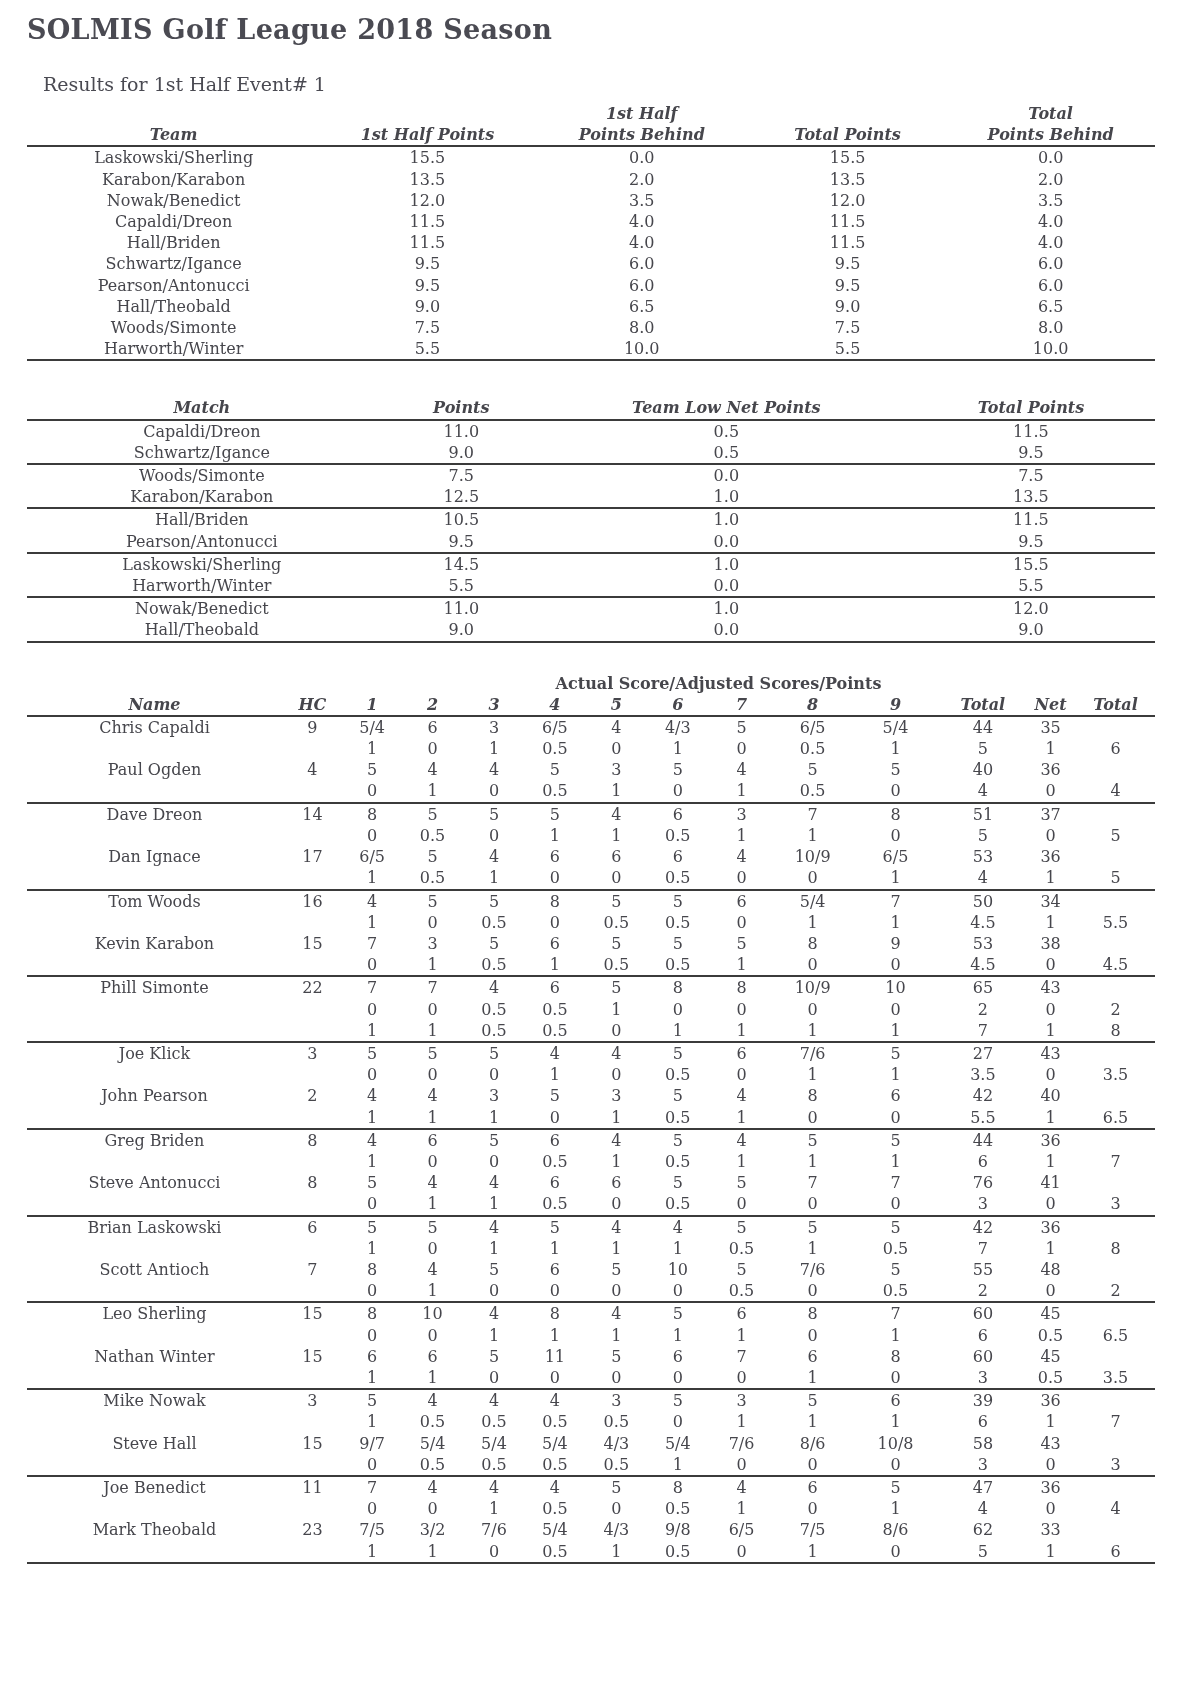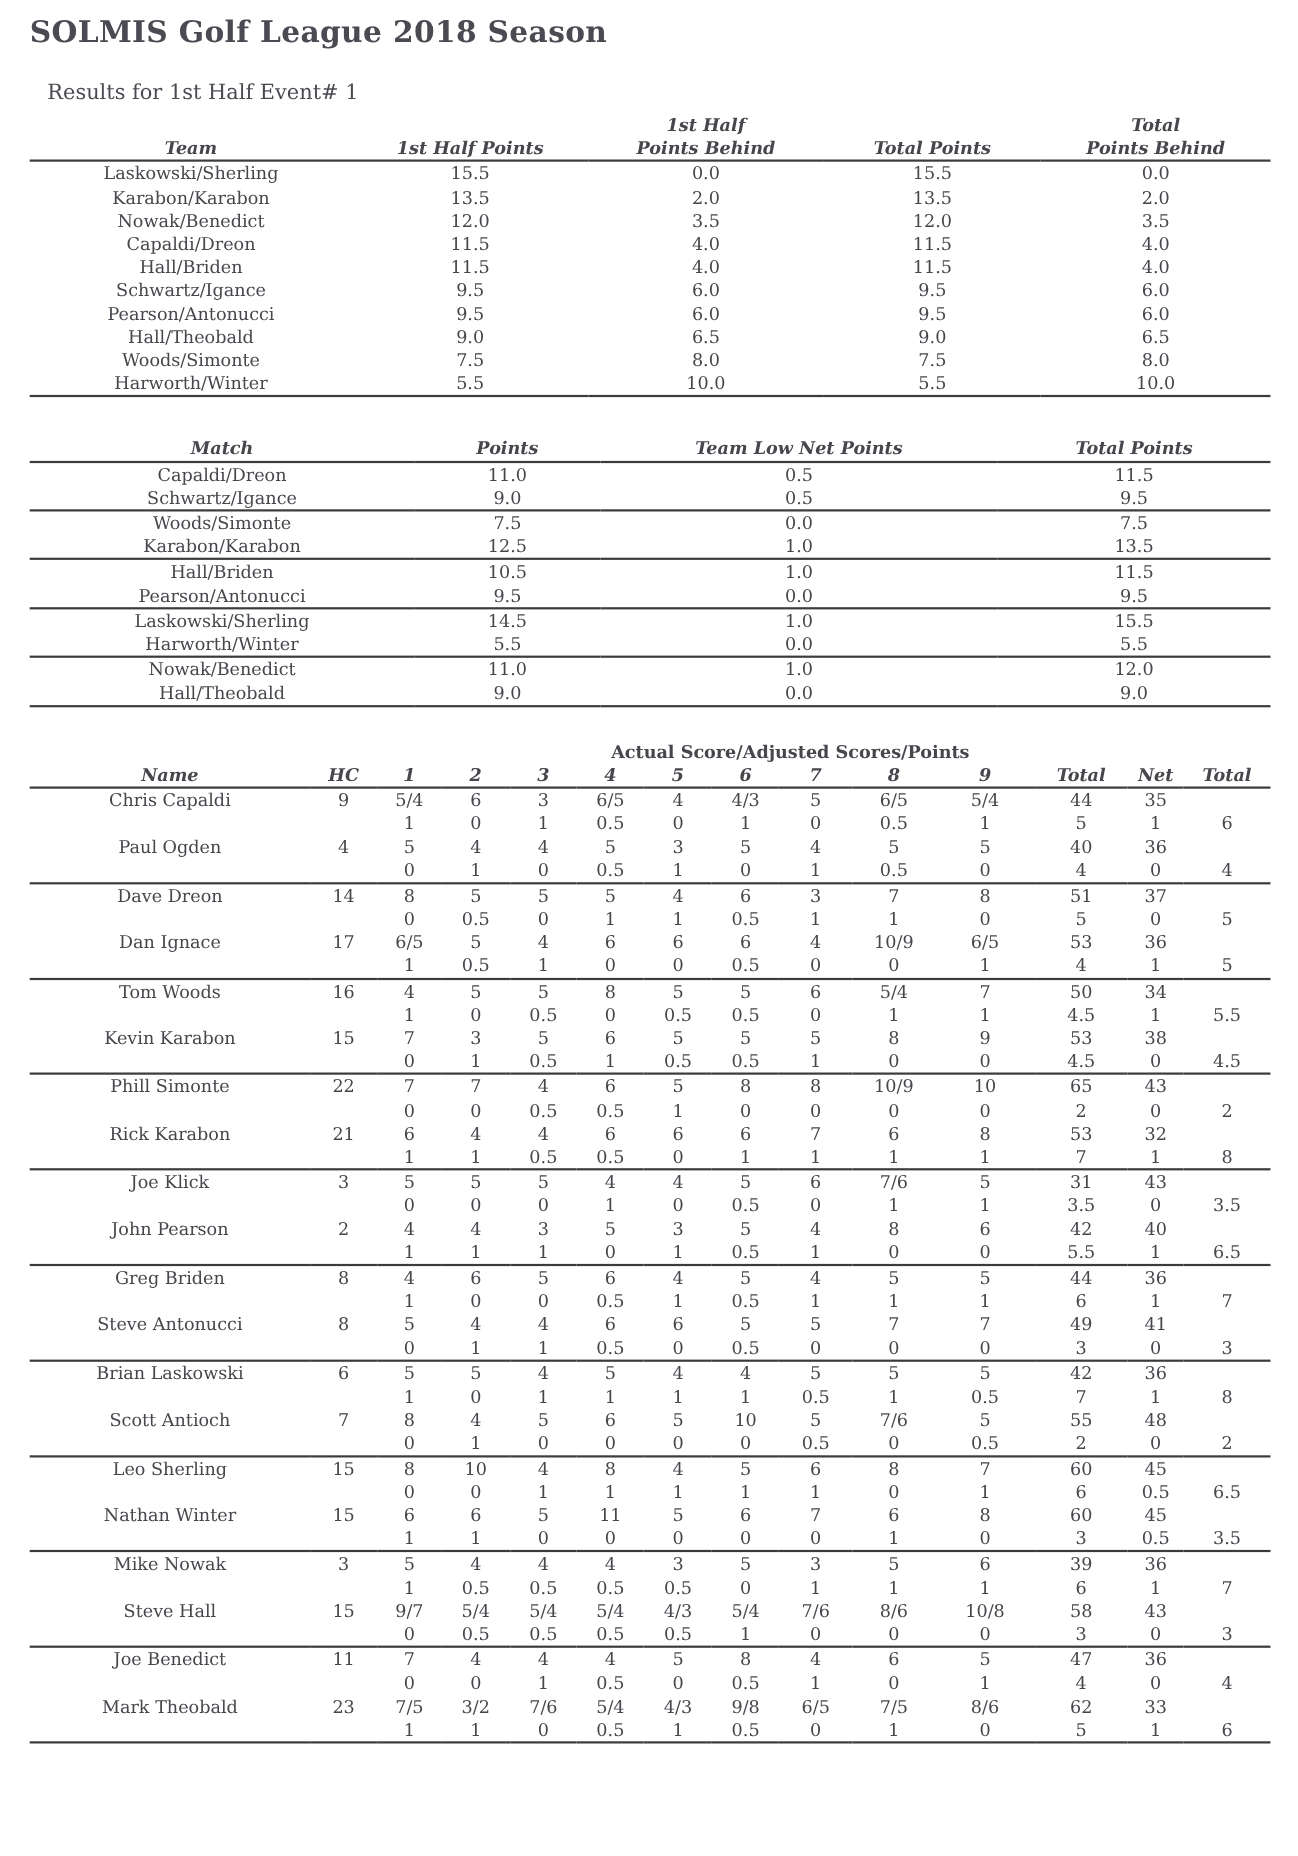--- a/index.html
+++ b/index.html
@@ -523,36 +523,20 @@
     <td>1</td>
     <td>0</td>
     <td>0</td>
     <td>0</td>
     <td>0</td>
     <td>2</td>
     <td>0</td>
     <td>2</td>
   </tr>
 
-  <tr class="data-row score-row">
-    <td class="left">Rick Karabon</td>
-    <td>21</td>
-    <td>6</td>
-    <td>4</td>
-    <td>4</td>
-    <td>6</td>
-    <td>6</td>
-    <td>6</td>
-    <td>7</td>
-    <td>6</td>
-    <td>8</td>
-    <td>53</td>
-    <td>32</td>
-    <td></td>
-  </tr>
   <tr class="data-row points-row pair-end">
     <td></td>
     <td></td>
     <td>1</td>
     <td>1</td>
     <td>0.5</td>
     <td>0.5</td>
     <td>0</td>
     <td>1</td>
     <td>1</td>
@@ -568,21 +552,21 @@
     <td>3</td>
     <td>5</td>
     <td>5</td>
     <td>5</td>
     <td>4</td>
     <td>4</td>
     <td>5</td>
     <td>6</td>
     <td>7/6</td>
     <td>5</td>
-    <td>31</td>
+    <td>27</td>
     <td>43</td>
     <td></td>
   </tr>
   <tr class="data-row points-row">
     <td></td>
     <td></td>
     <td>0</td>
     <td>0</td>
     <td>0</td>
     <td>1</td>
@@ -667,21 +651,21 @@
     <td>8</td>
     <td>5</td>
     <td>4</td>
     <td>4</td>
     <td>6</td>
     <td>6</td>
     <td>5</td>
     <td>5</td>
     <td>7</td>
     <td>7</td>
-    <td>49</td>
+    <td>76</td>
     <td>41</td>
     <td></td>
   </tr>
   <tr class="data-row points-row pair-end">
     <td></td>
     <td></td>
     <td>0</td>
     <td>1</td>
     <td>1</td>
     <td>0.5</td>

